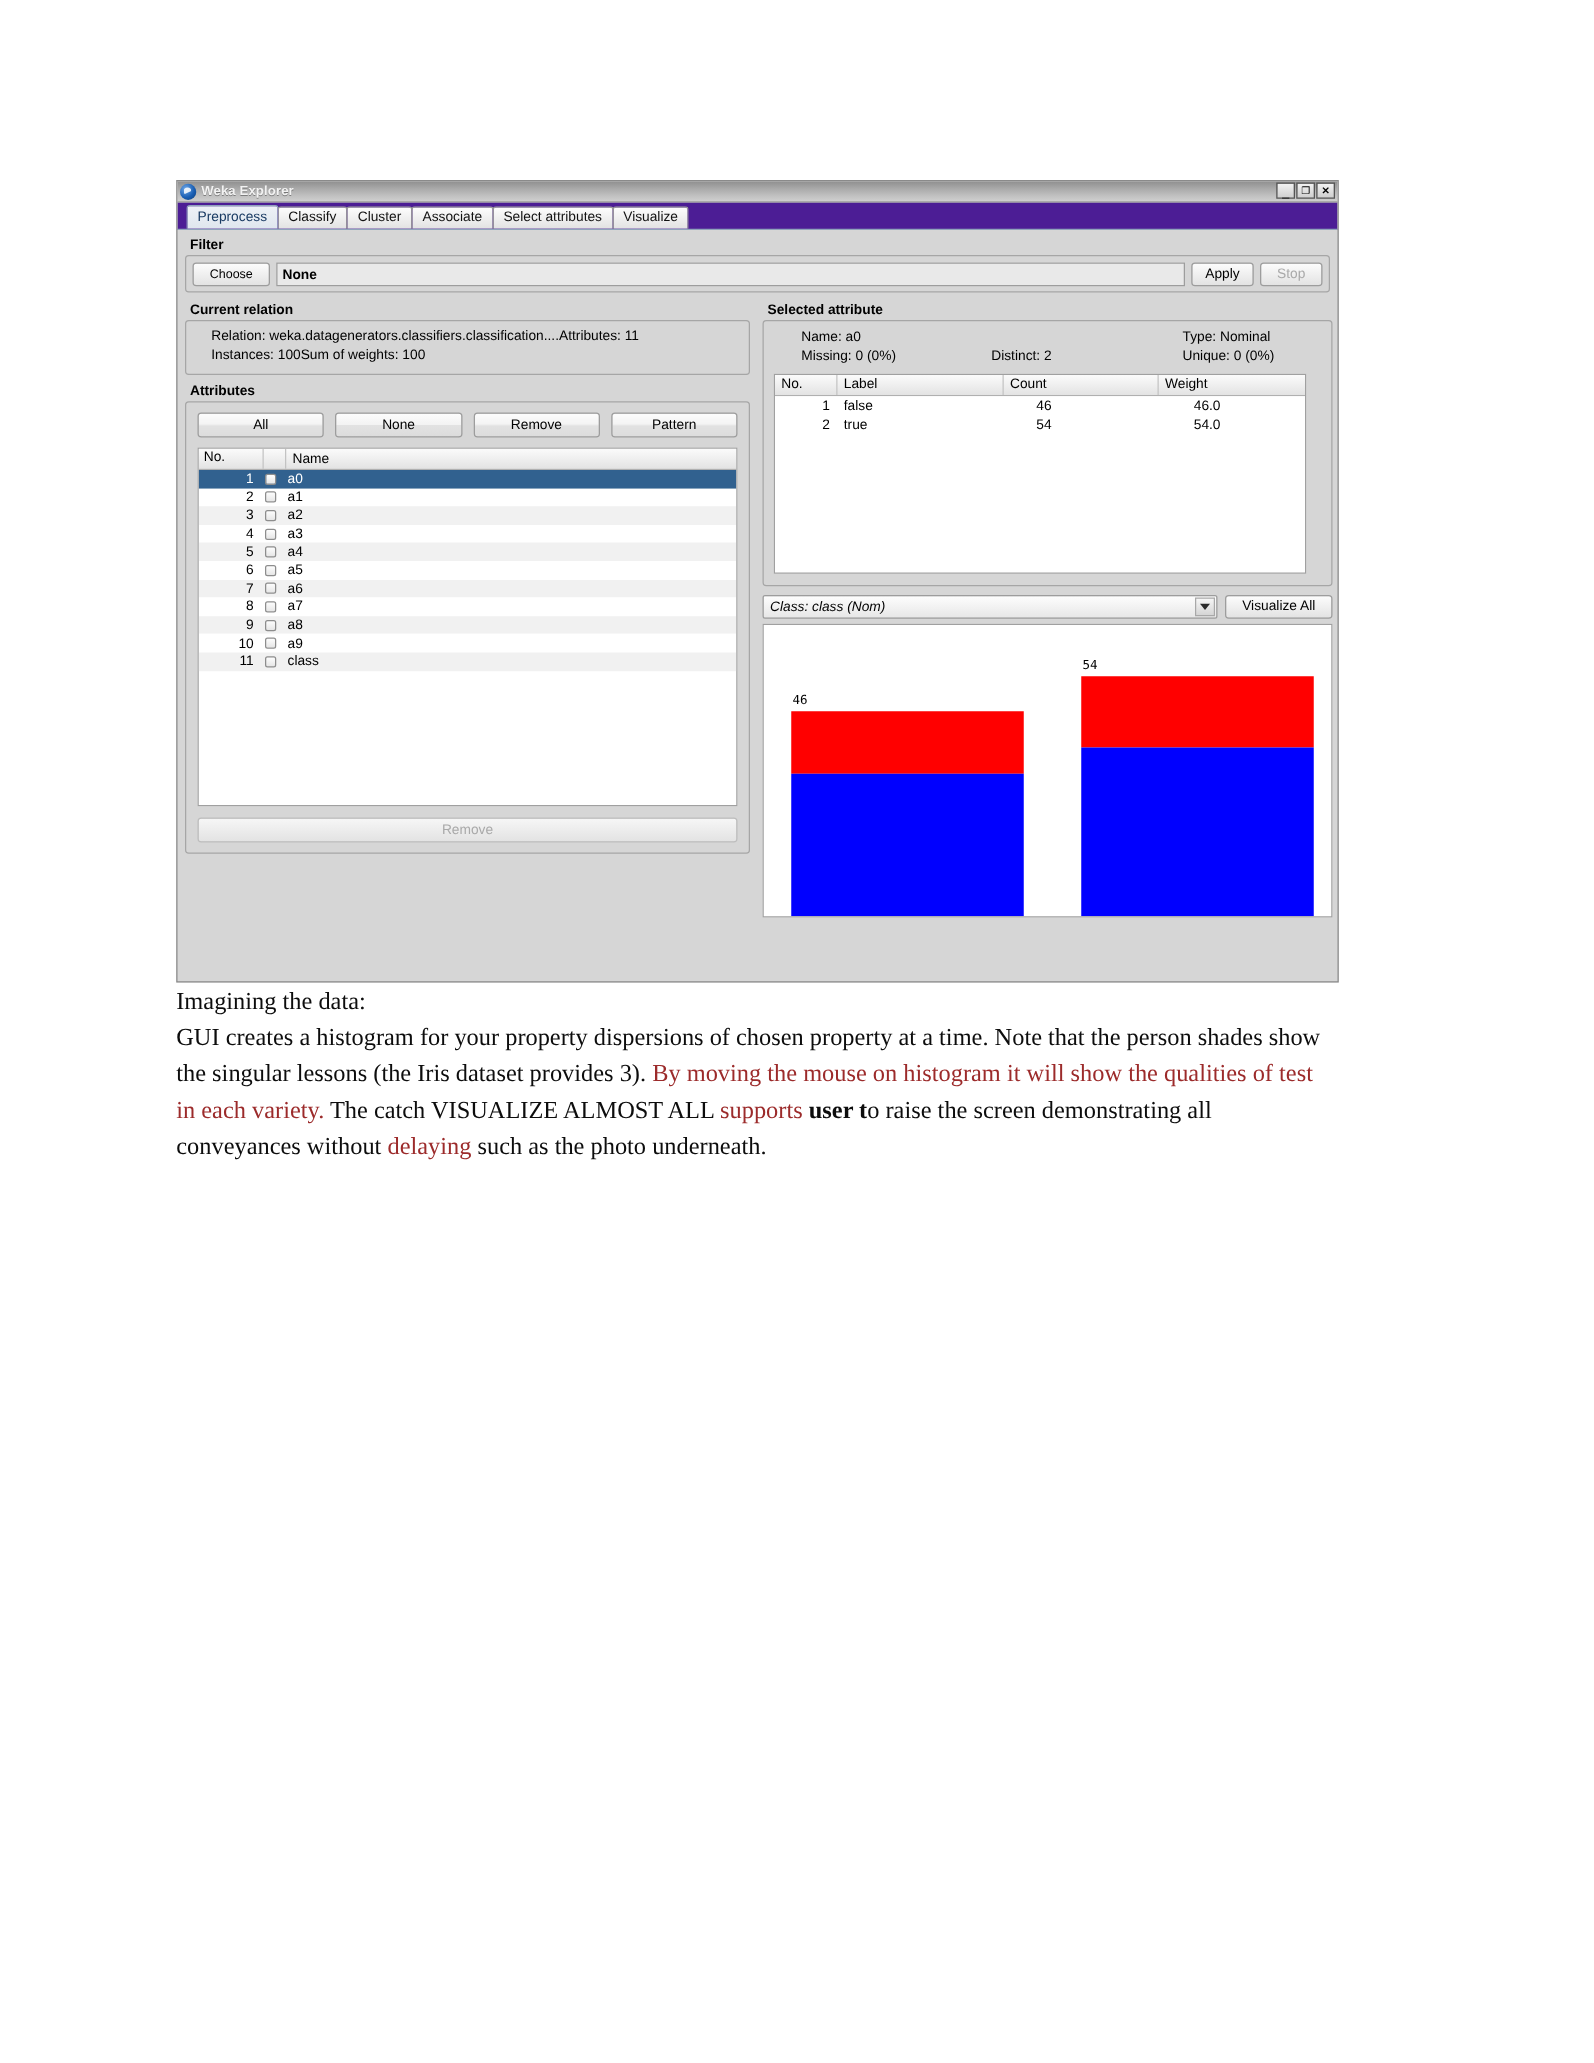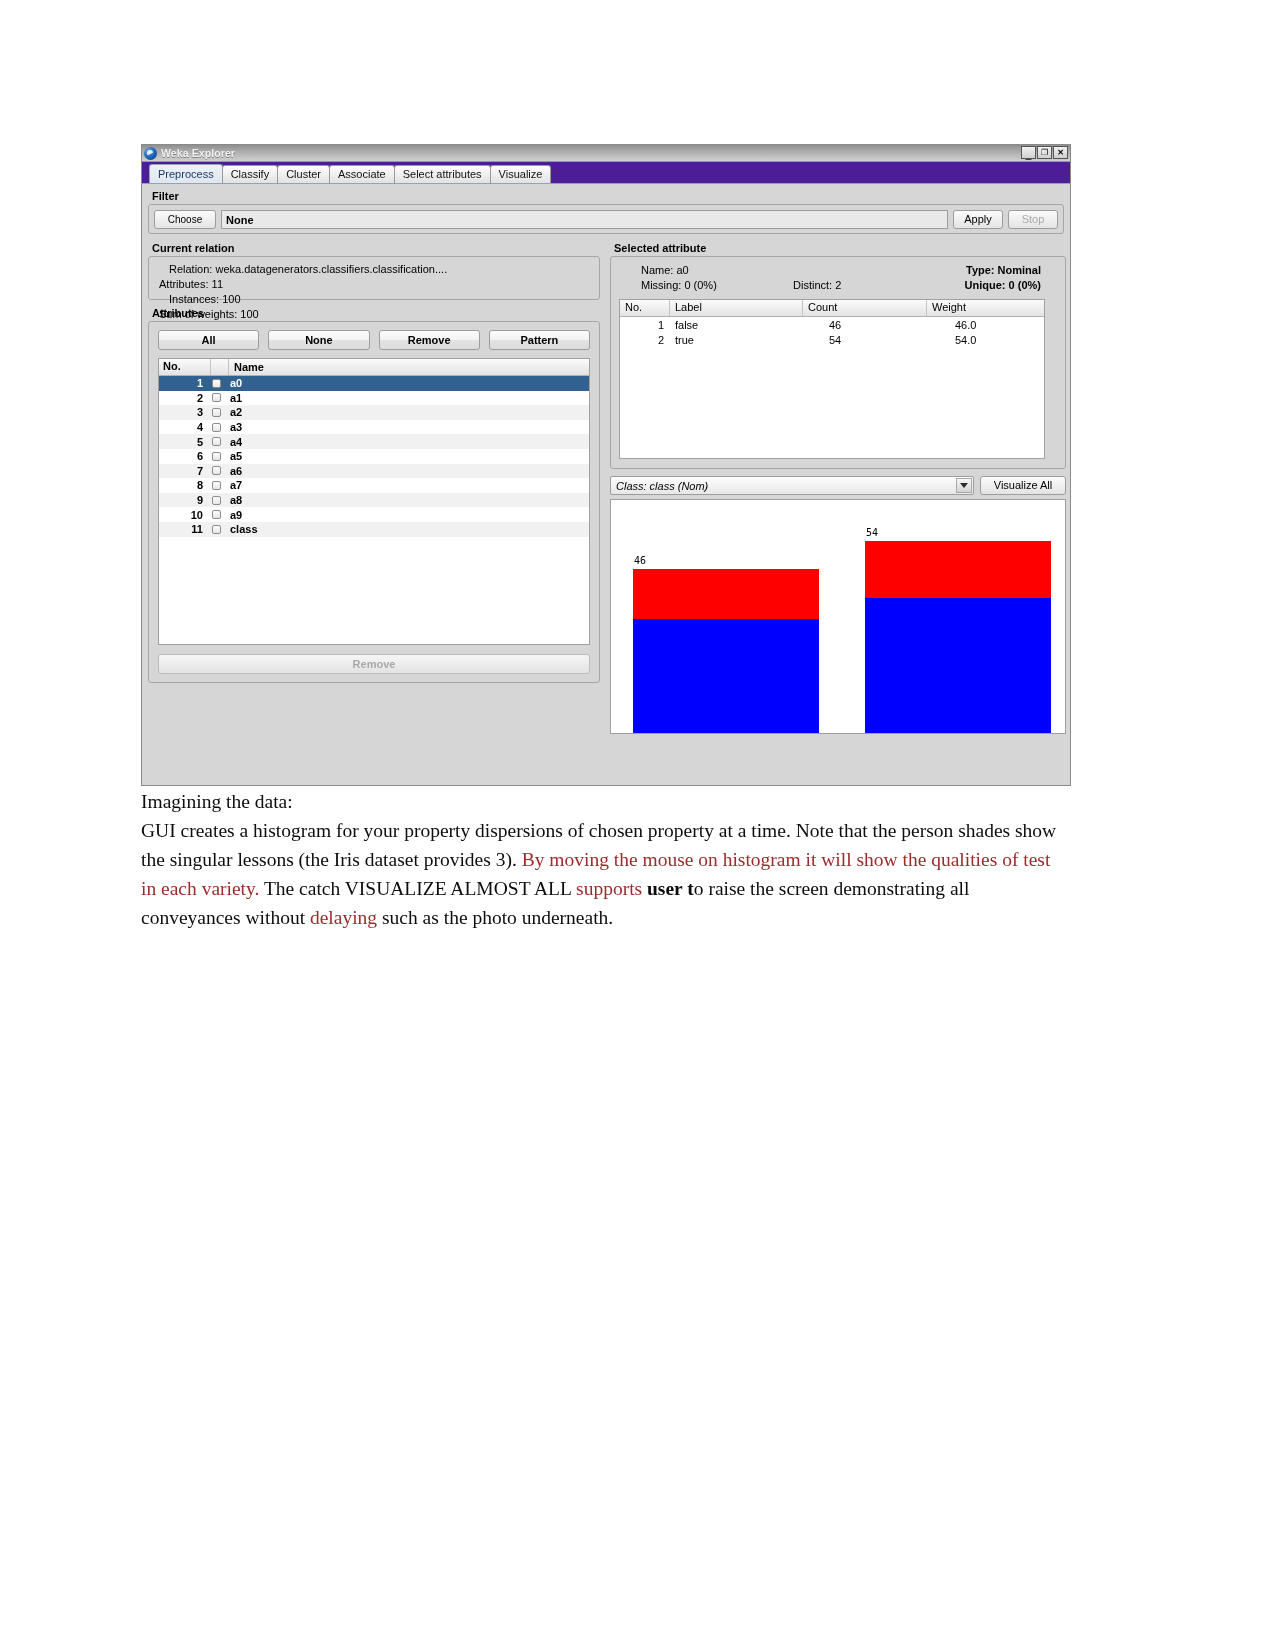--- a/index.html
+++ b/index.html
@@ -217,26 +217,25 @@
     height: 44px;
     padding: 5px 10px 0 10px;
     font-size: 11px;
     margin-bottom: 7px;
   }
   .inforow {
     display: flex;
     justify-content: flex-start;
     line-height: 15px;
     font-size: 11px;
-    flex-direction: column;
   }
   .inforow .l { padding-left: 10px; }
 
   
-  #attr-panel { padding: 8px 9px 8px 9px; font-weight: bold; }
+  #attr-panel { padding: 8px 9px 8px 9px; }
   #attr-btnrow { display: flex; gap: 9px; margin-bottom: 8px; }
   #attr-btnrow .jbtn { height: 20px; line-height: 18px; }
 
   #attr-list {
     background: #ffffff;
     border: 1px solid #a0a0a0;
     box-sizing: border-box;
     height: 287px;
     overflow: hidden;
   }
@@ -288,21 +287,21 @@
   
   #selattr-panel {
     height: 213px;
     padding: 6px 20px 0 8px;
     margin-bottom: 7px;
   }
   #selattr-info { font-size: 11px; padding: 0 4px; }
   #selattr-info .r { display: flex; line-height: 15px; }
   #selattr-info .c1 { width: 170px; padding-left: 18px; box-sizing: border-box; }
   #selattr-info .c2 { width: 135px; }
-  #selattr-info .c3 { flex: 1; text-align: right; padding-left: 18px; font-weight: bold; }
+  #selattr-info .c3 { flex: 1; text-align: left; padding-left: 18px; }
 
   #label-table {
     margin-top: 6px;
     background: #ffffff;
     border: 1px solid #a0a0a0;
     box-sizing: border-box;
     height: 160px;
     overflow: hidden;
   }
   #label-head {

